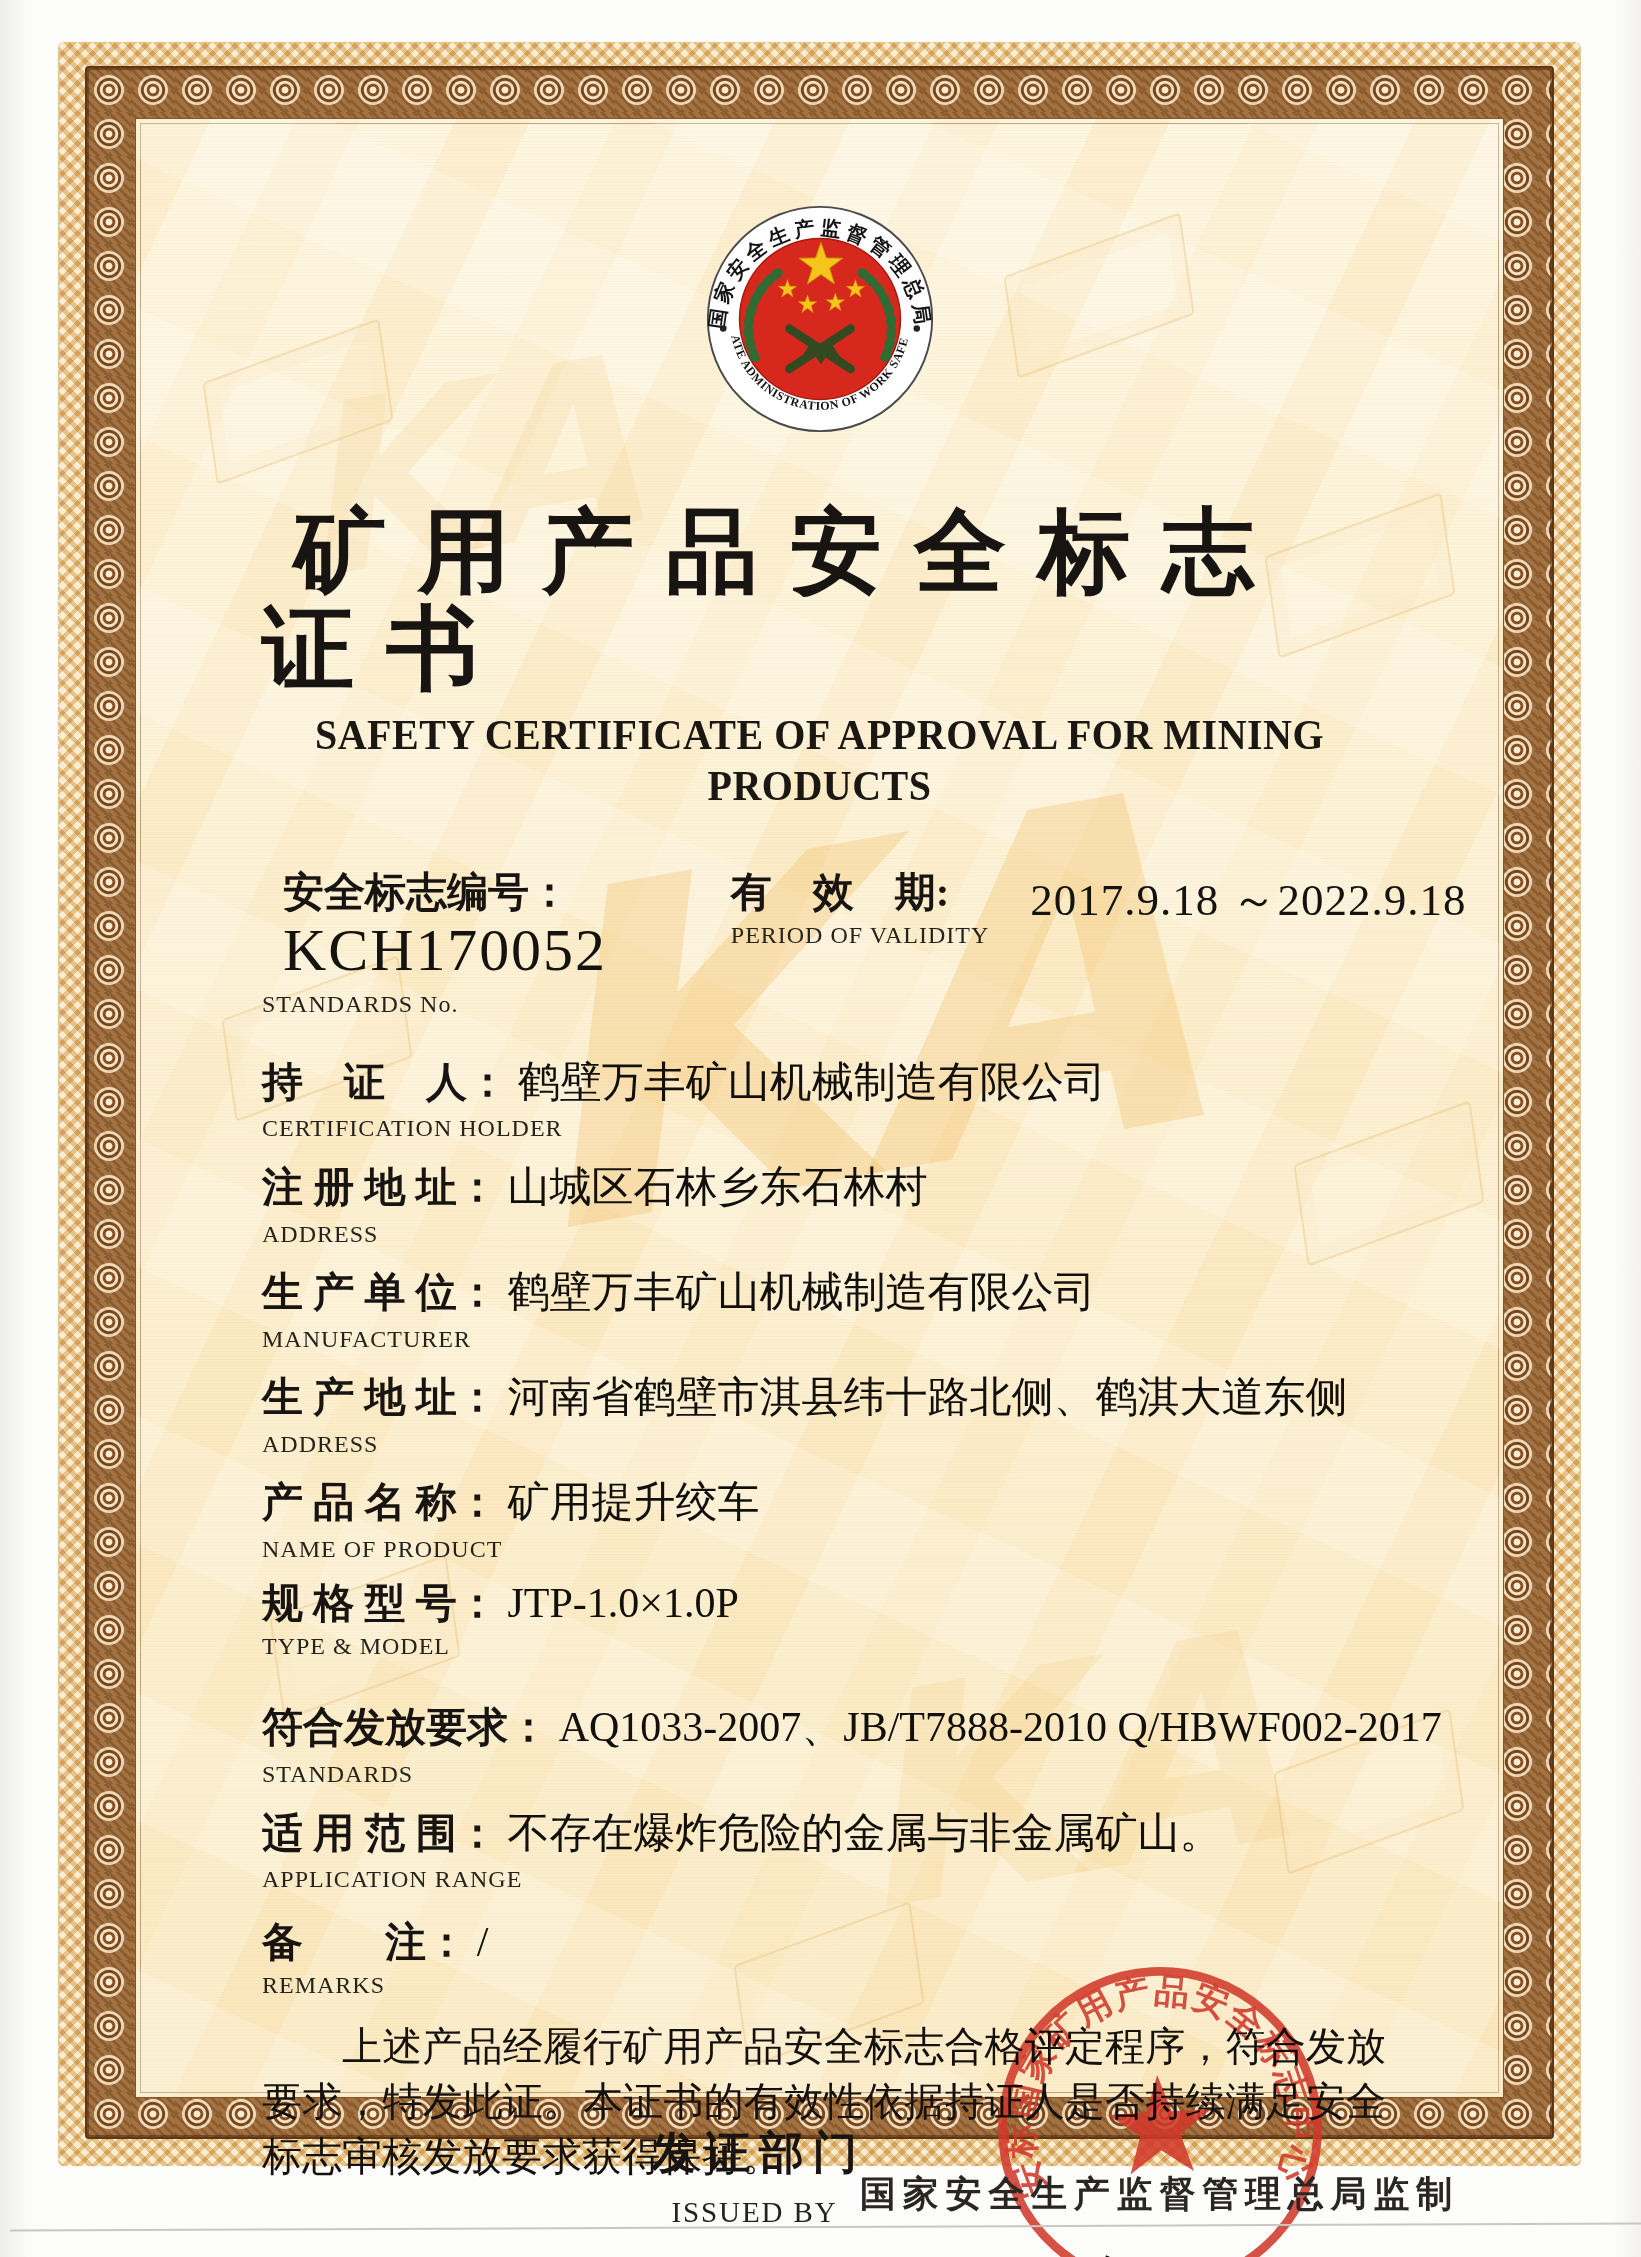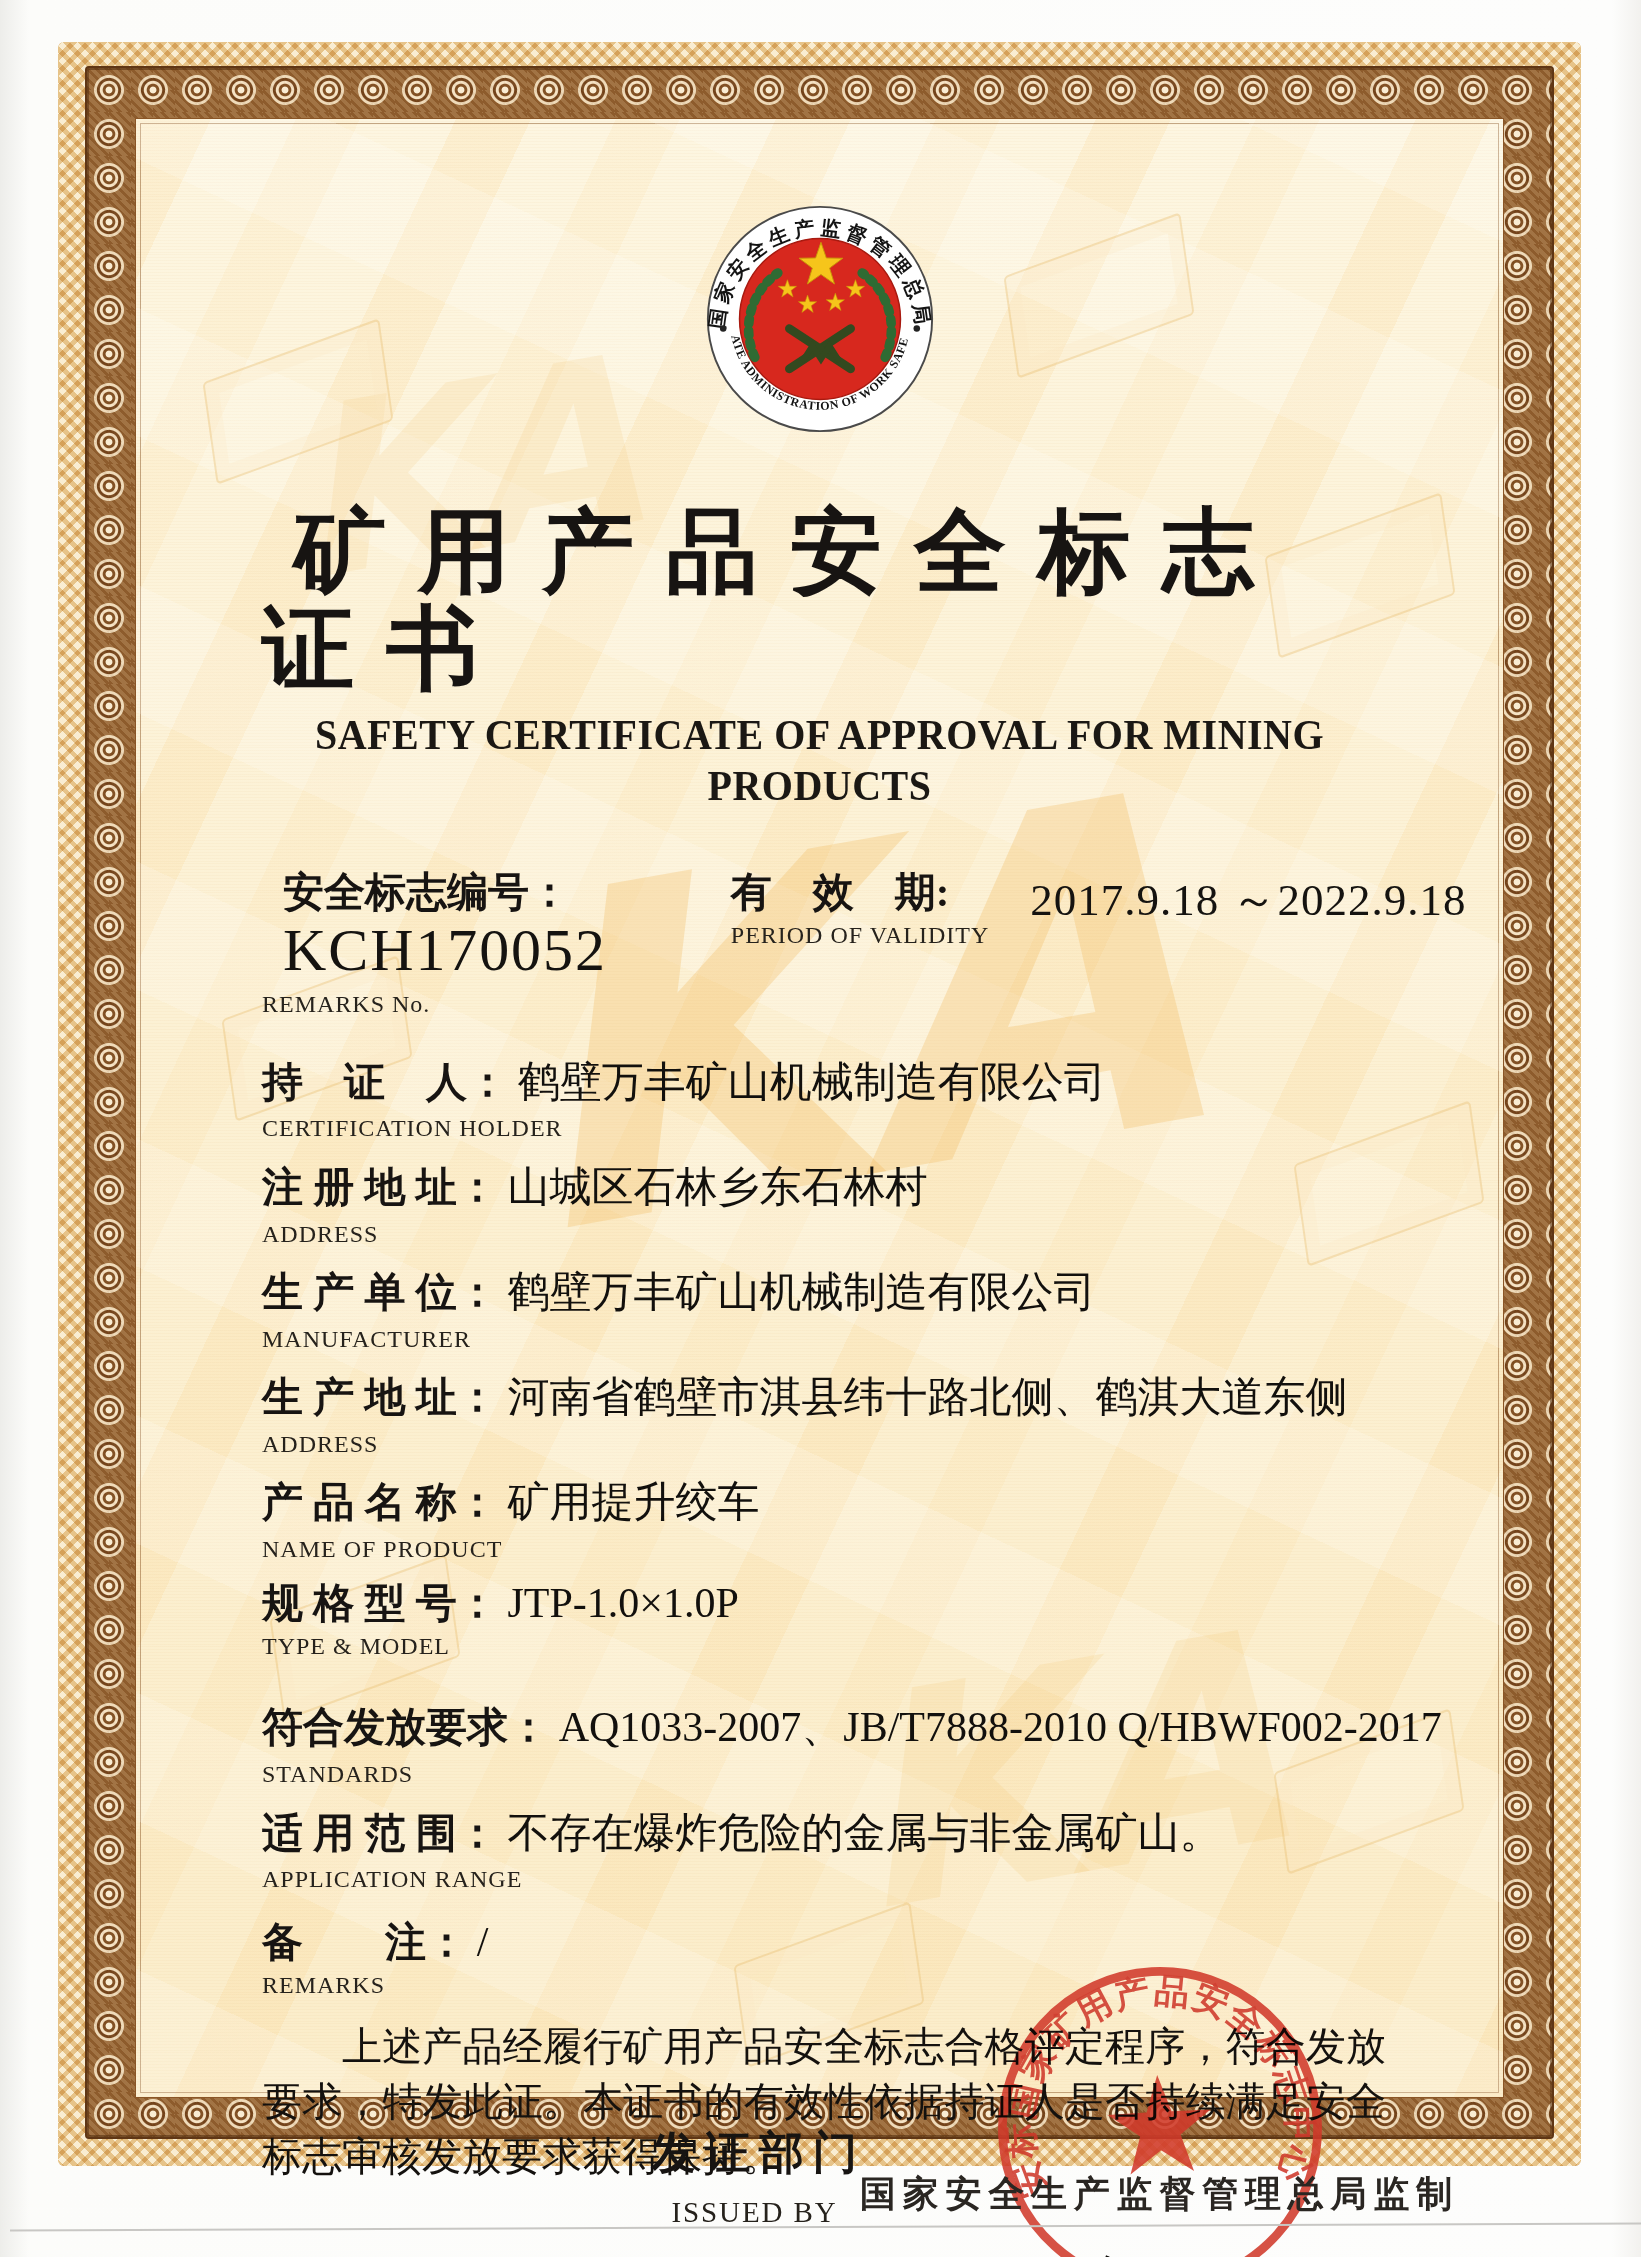--- a/index.html
+++ b/index.html
@@ -178,21 +178,21 @@
 
       <div class="title-cn">矿用产品安全标志证书</div>
       <div class="title-en">SAFETY CERTIFICATE OF APPROVAL FOR MINING PRODUCTS</div>
 
       <div class="approval-row">
         <div>
           <div class="approval-left">
             <span class="lbl-cn">安全标志编号：</span>
             <span class="approval-number">KCH170052</span>
           </div>
-          <div class="lbl-en">REMARKS No.</div>
+          <div class="lbl-en">STANDARDS No.</div>
         </div>
         <div class="validity-group">
           <div class="lbl-cn">有　效　期:</div>
           <div class="lbl-en">PERIOD OF VALIDITY</div>
         </div>
         <div class="validity-dates">2017.9.18 ～2022.9.18</div>
       </div>
 
       <div class="fields">
         <div class="field">

